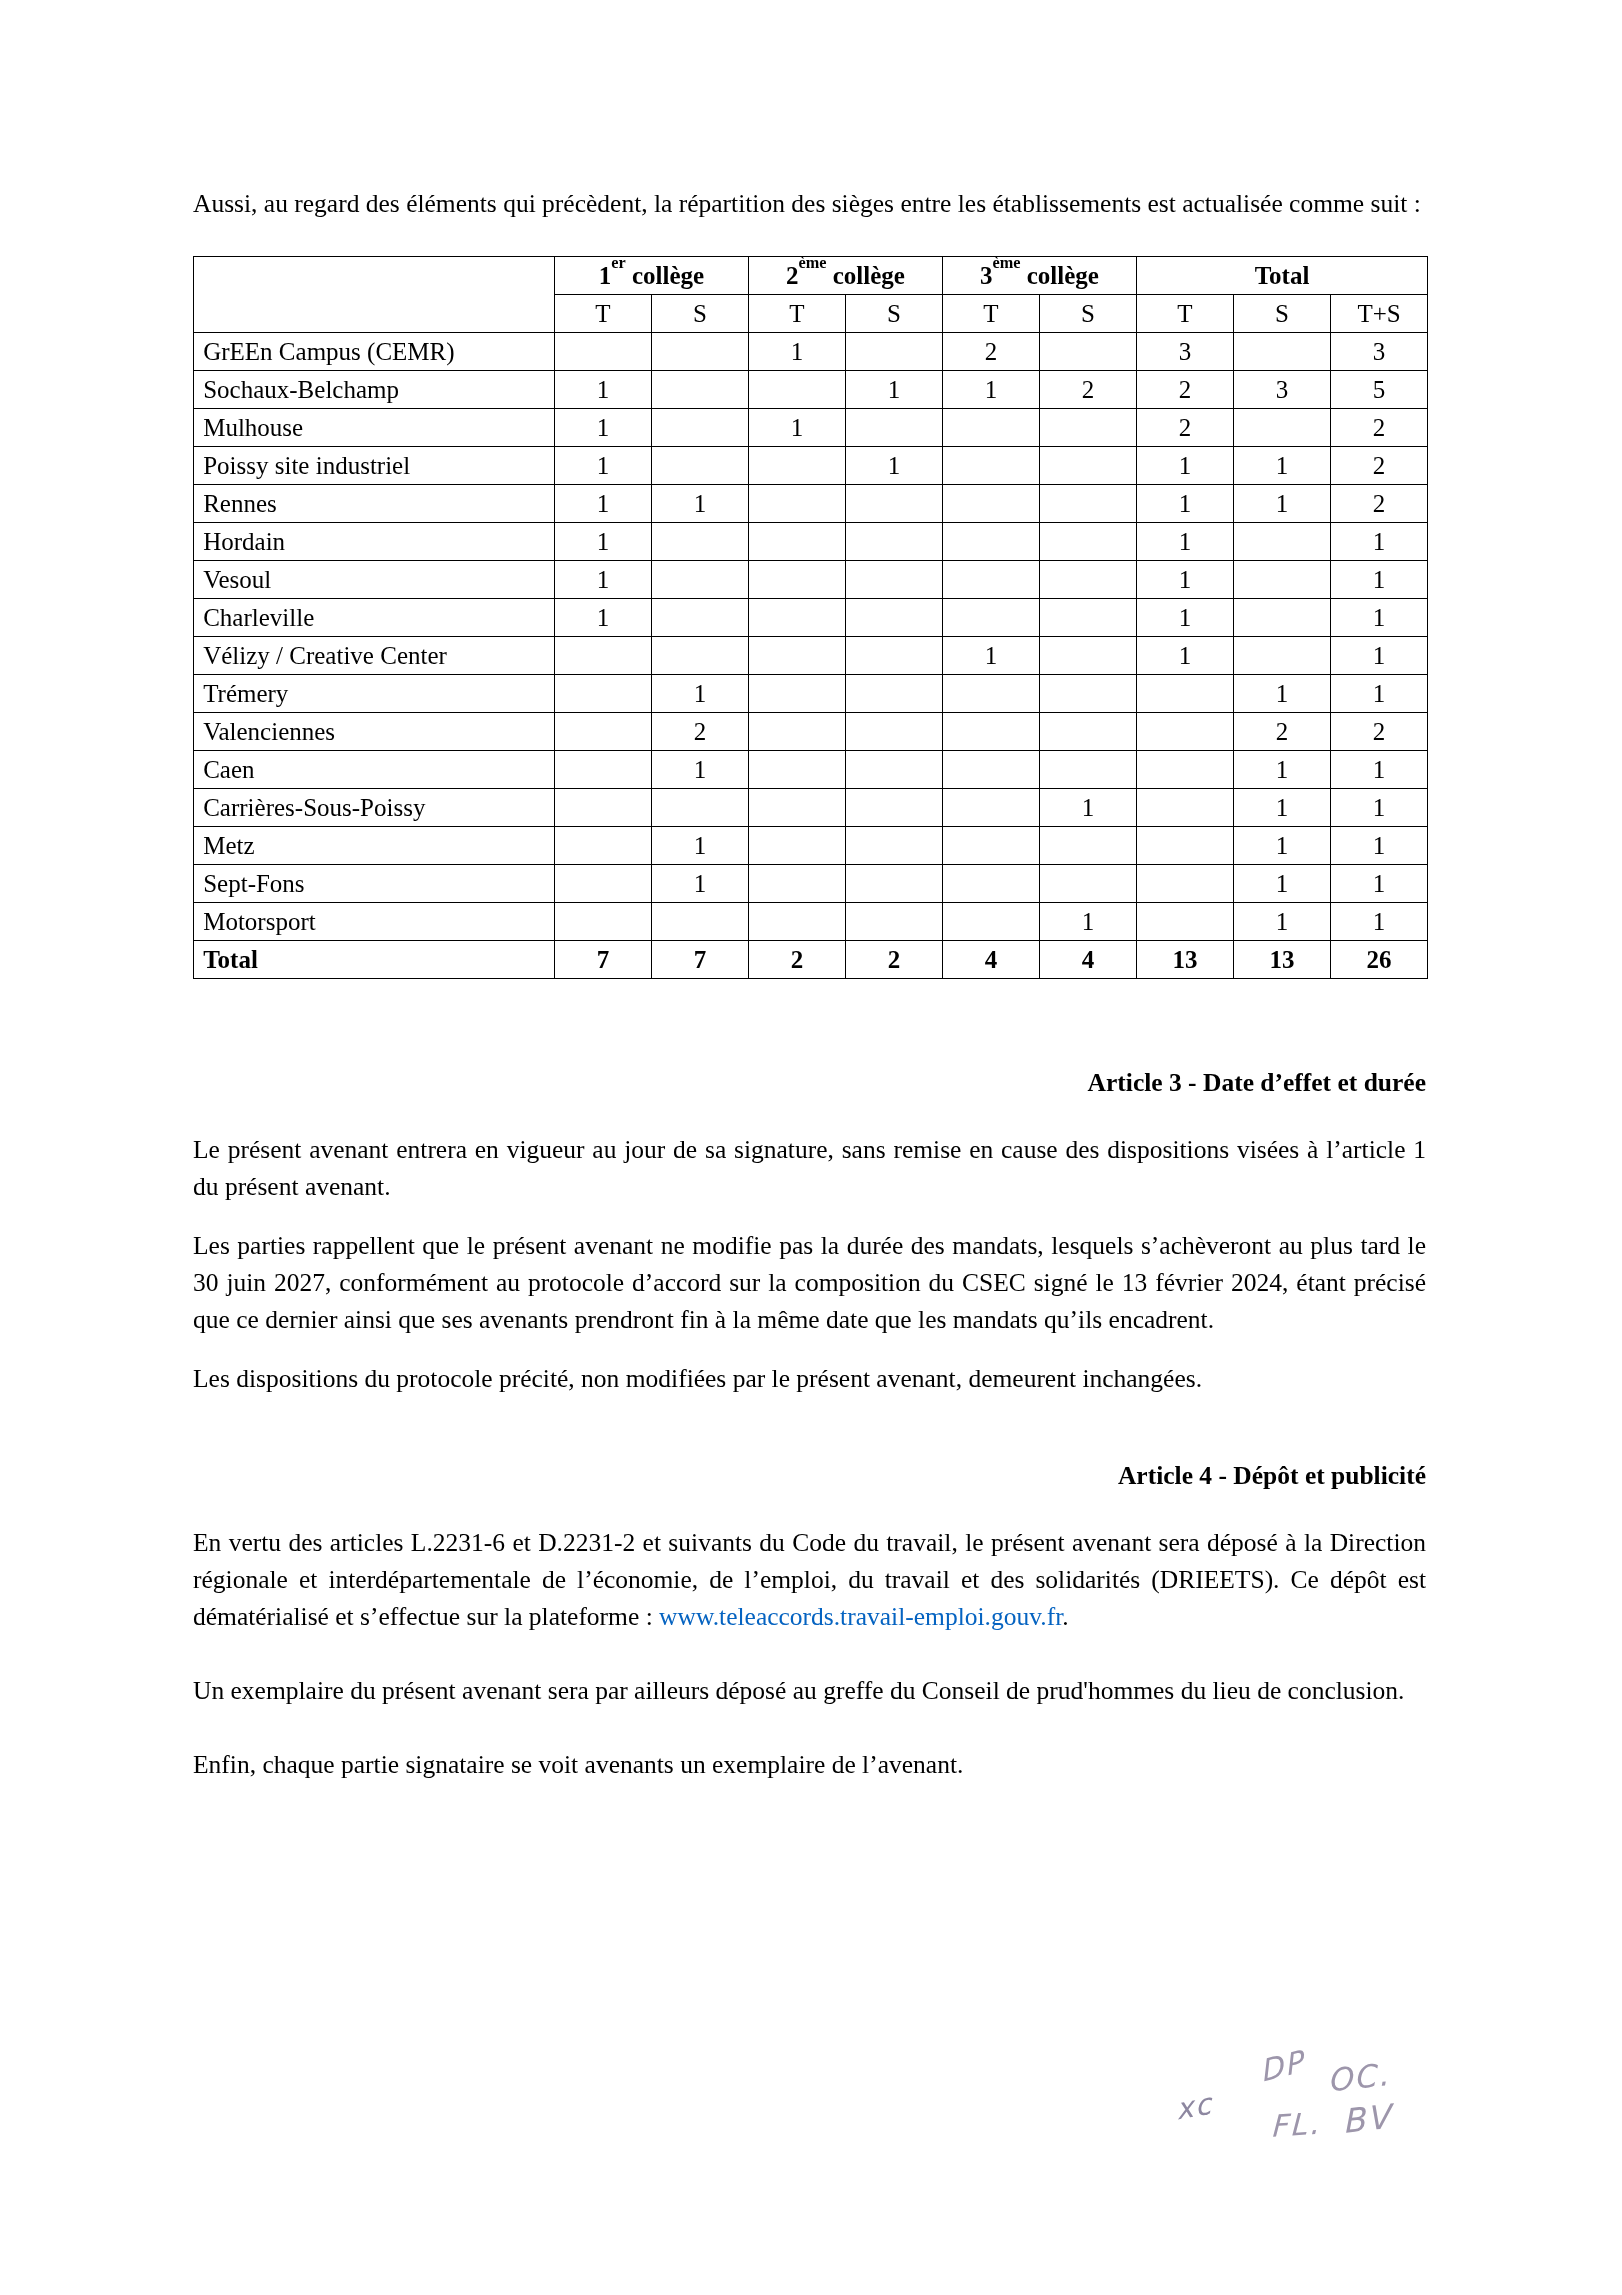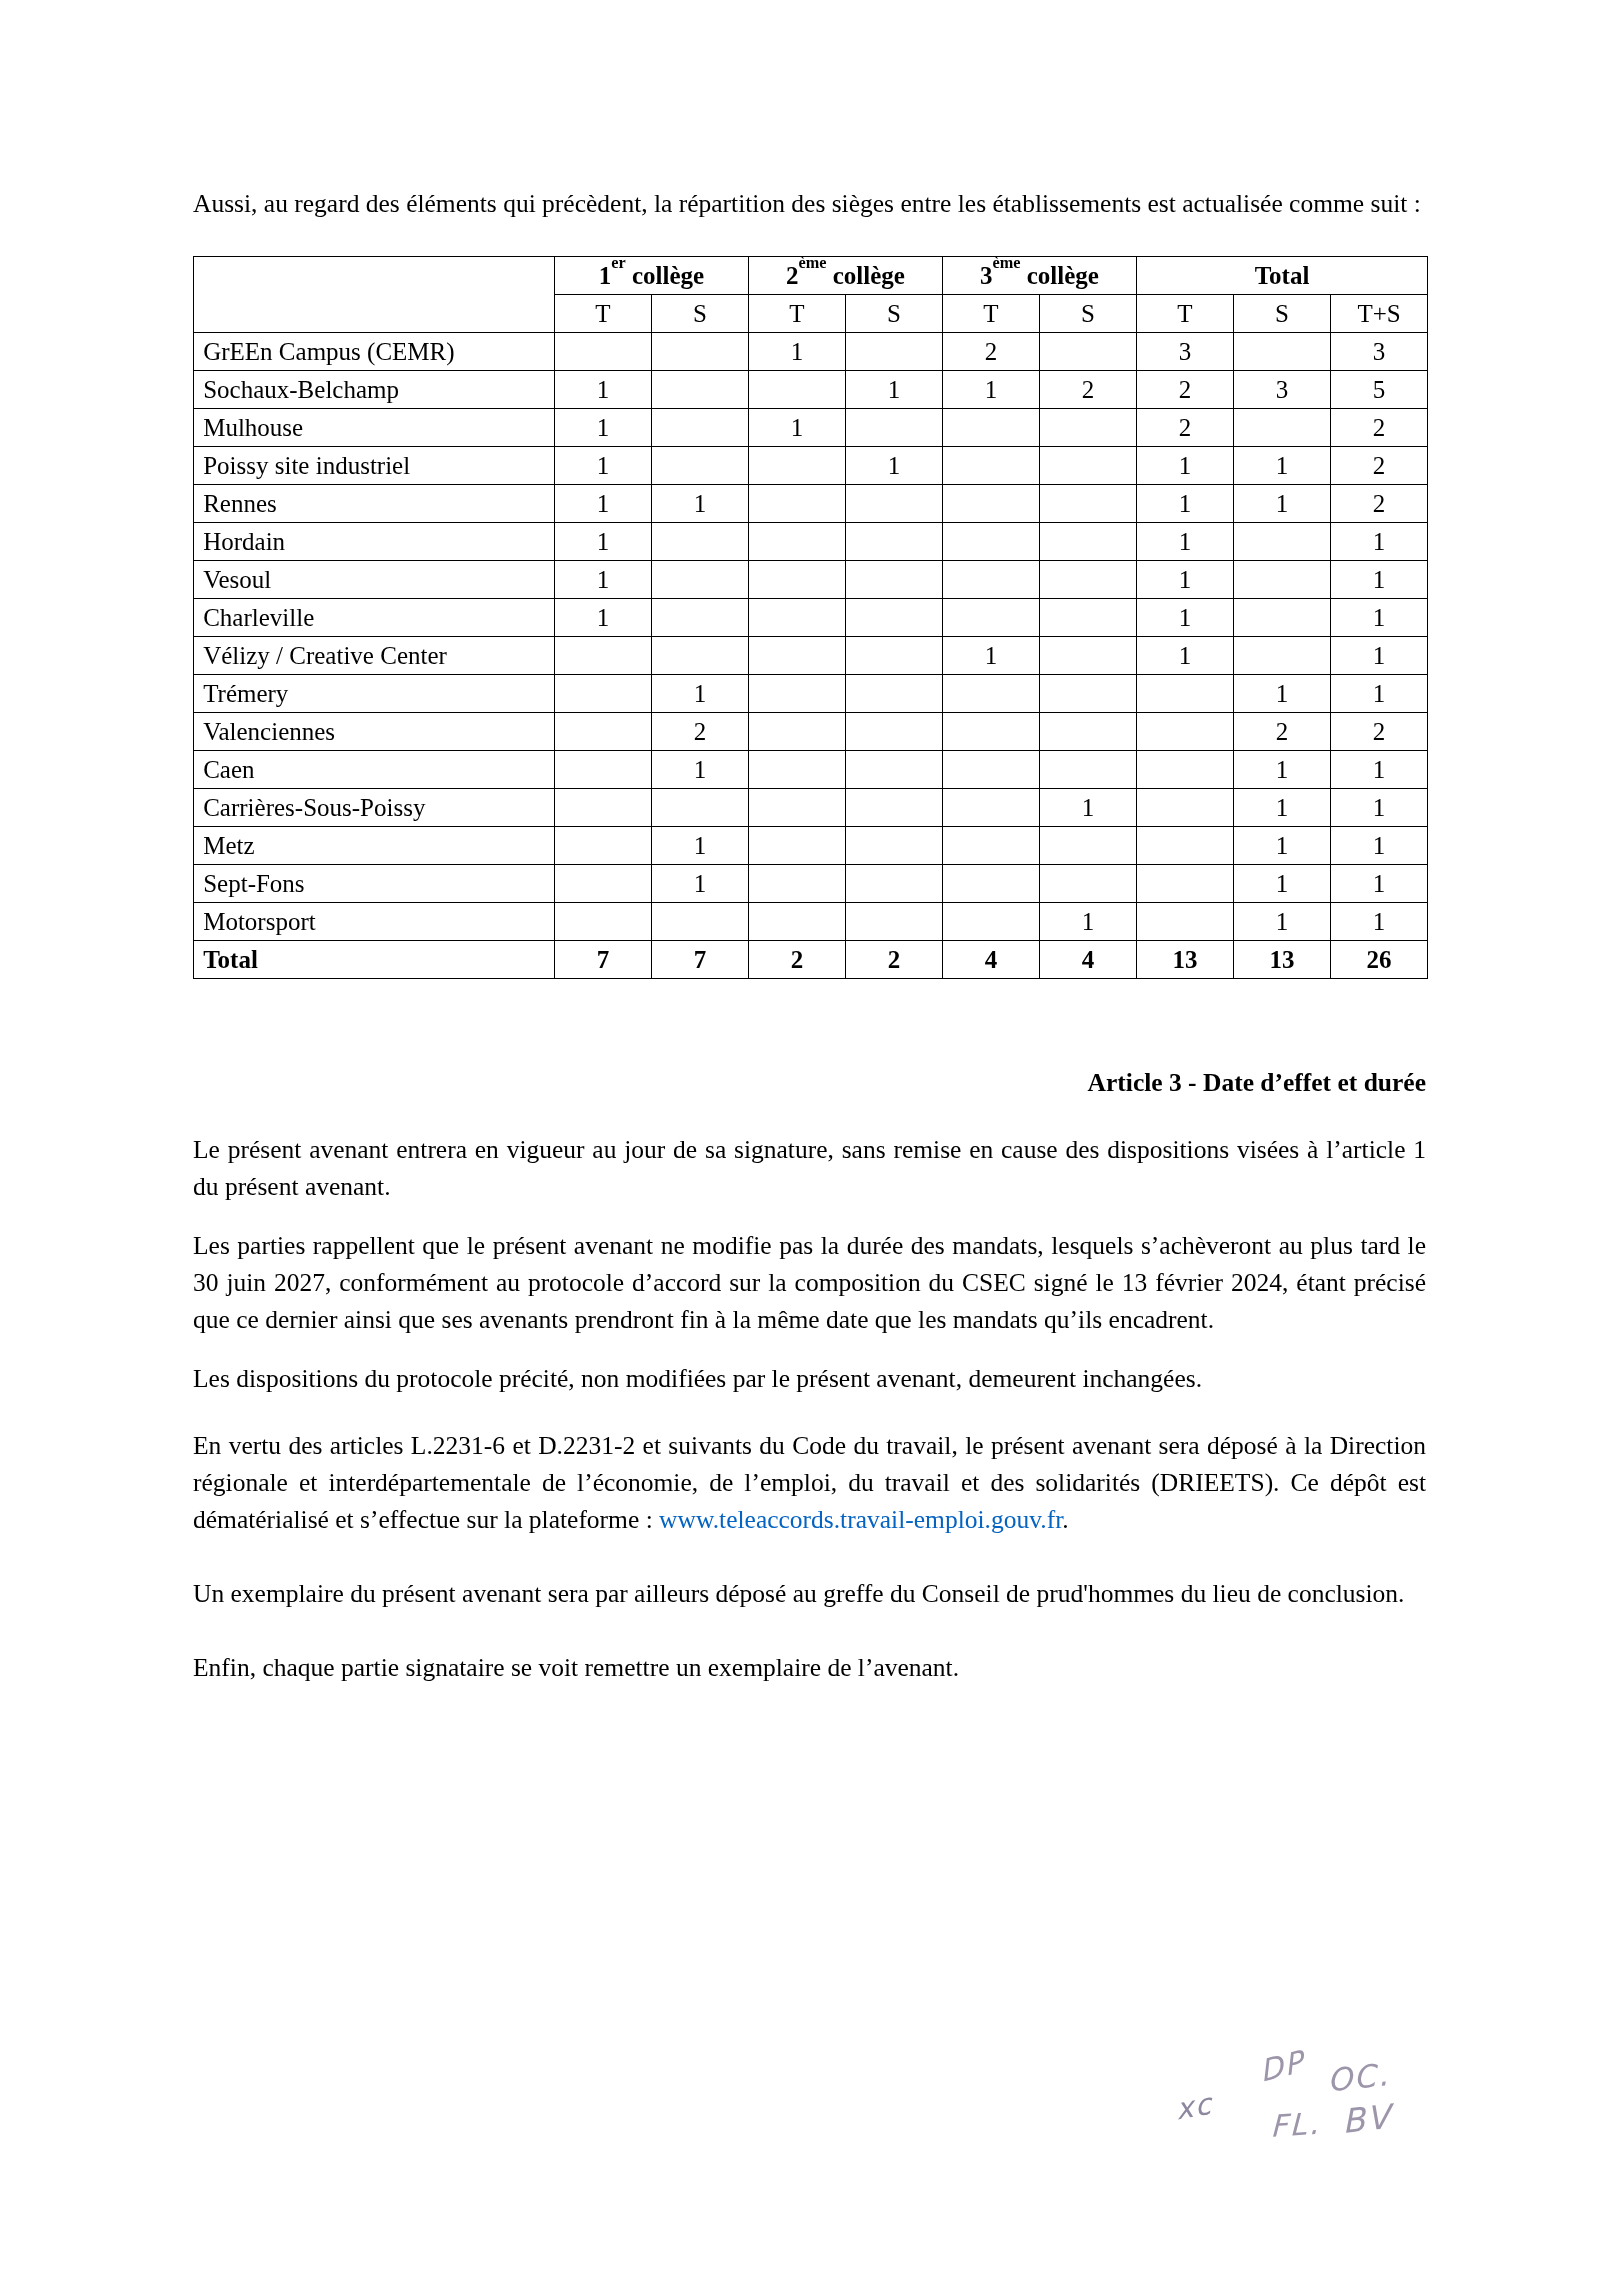--- a/index.html
+++ b/index.html
@@ -330,23 +330,24 @@
             <td class="num bold">26</td>
           </tr>
         </tbody>
     </table>
 
     <h2 class="article mt-art3">Article 3 - Date d’effet et durée</h2>
     <p class="body mt-p-first">Le présent avenant entrera en vigueur au jour de sa signature, sans remise en cause des dispositions visées à l’article 1 du présent avenant.</p>
     <p class="body mt-p">Les parties rappellent que le présent avenant ne modifie pas la durée des mandats, lesquels s’achèveront au plus tard le 30 juin 2027, conformément au protocole d’accord sur la composition du CSEC signé le 13 février 2024, étant précisé que ce dernier ainsi que ses avenants prendront fin à la même date que les mandats qu’ils encadrent.</p>
     <p class="body mt-p">Les dispositions du protocole précité, non modifiées par le présent avenant, demeurent inchangées.</p>
 
+    <h2 class="article mt-art4">Article 4 - Dépôt et publicité</h2>
     <p class="body mt-p-first"><span>En vertu des articles L.2231-6 et D.2231-2 et suivants du Code du travail, le présent avenant sera déposé à la Direction régionale et interdépartementale de l’économie, de l’emploi, du travail et des solidarités (DRIEETS). Ce dépôt est dématérialisé et s’effectue sur la plateforme : </span><a class="doclink">www.teleaccords.travail-emploi.gouv.fr</a><span>.</span></p>
     <p class="body mt-p-big">Un exemplaire du présent avenant sera par ailleurs déposé au greffe du Conseil de prud'hommes du lieu de conclusion.</p>
-    <p class="body mt-p-big">Enfin, chaque partie signataire se voit remettre un exemplaire de l’avenant.</p>
+    <p class="body mt-p-big">Enfin, chaque partie signataire se voit avenants un exemplaire de l’avenant.</p>
 
   </div>
 
 
   <span class="hand hand-xc">xc</span>
   <span class="hand hand-dp">DP</span>
   <span class="hand hand-oc">OC.</span>
   <span class="hand hand-fl">FL.</span>
   <span class="hand hand-bv">BV</span>
 </div>

